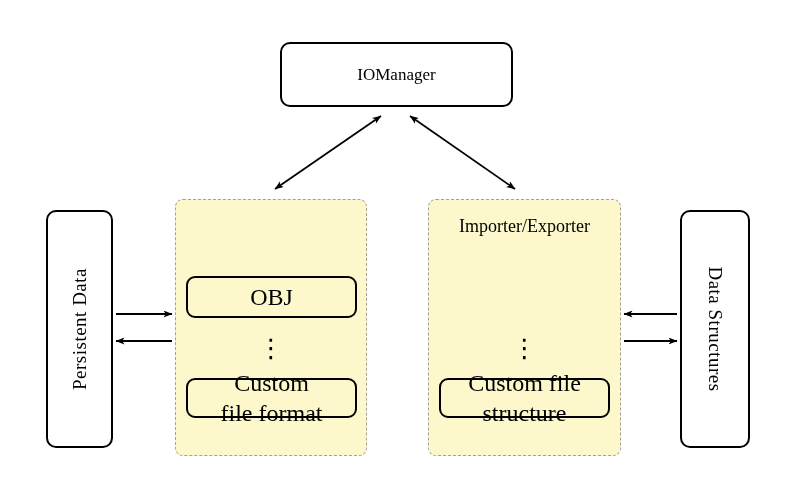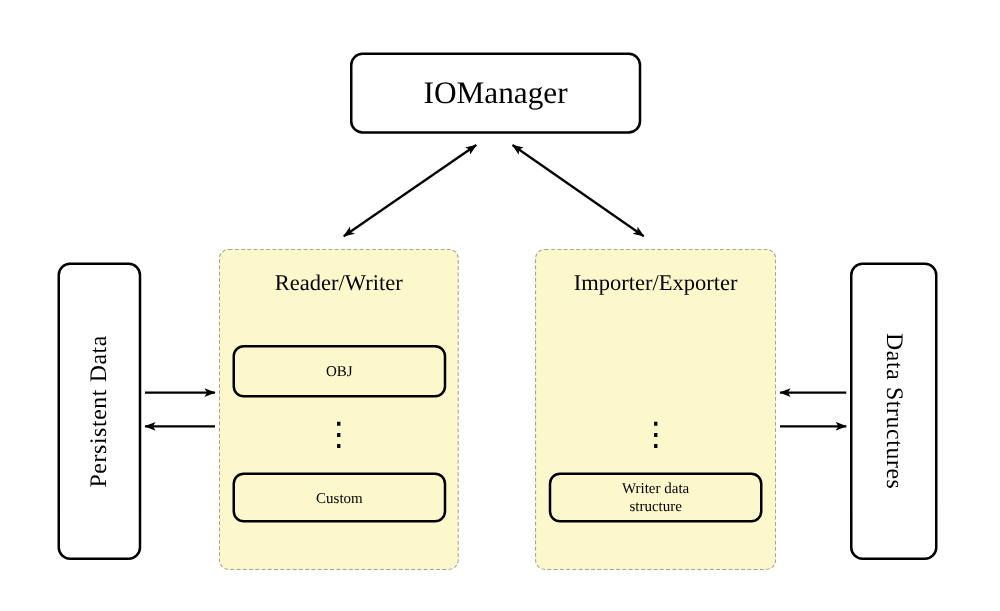--- a/index.html
+++ b/index.html
@@ -34,21 +34,21 @@
     border: 2.5px solid var(--line);
     border-radius: 10px;
     display: flex;
     align-items: center;
     justify-content: center;
     font-size: 18px;
   }
   .node--iomanager {
     left: 280px; top: 42px;
     width: 233px; height: 65px;
-    font-size: 25px;
+    font-size: 17px;
     text-align: center;
   }
   .vnode {
     position: absolute;
     background: var(--node-fill);
     border: 2.5px solid var(--line);
     border-radius: 10px;
     display: flex;
     align-items: center;
     justify-content: center;
@@ -80,21 +80,21 @@
     position: absolute;
     left: 10px;
     width: 171px;
     background: var(--group-fill);
     border: 2.5px solid var(--line);
     border-radius: 9px;
     display: flex;
     flex-direction: column;
     align-items: center;
     justify-content: center;
-    font-size: 12px;
+    font-size: 24px;
     line-height: 1.25;
     text-align: center;
   }
   .group__item--top    { top: 76px;  height: 42px; }
   .group__item--bottom { top: 178px; height: 40px; }
   .group__dots {
     position: absolute;
     left: 0; right: 0;
     top: 127px;
     height: 42px;
@@ -140,32 +140,32 @@
 
   <div class="vnode vnode--left">
     <span class="vtext">Persistent Data</span>
   </div>
 
   <div class="vnode vnode--right">
     <span class="vtext">Data Structures</span>
   </div>
 
   <div class="group group--left">
-    <div class="group__title">Reader/Writer</div>
     <div class="group__item group__item--top">
       <span>OBJ</span>
     </div>
     <div class="group__dots">⋮</div>
     <div class="group__item group__item--bottom">
       <span>Custom</span>
+      <span>file format</span>
     </div>
   </div>
 
   <div class="group group--right">
     <div class="group__title">Importer/Exporter</div>
     <div class="group__dots">⋮</div>
     <div class="group__item group__item--bottom">
-      <span>Writer data</span>
+      <span>Custom file</span>
       <span>structure</span>
     </div>
   </div>
 
 </div>
 
 </body></html>

